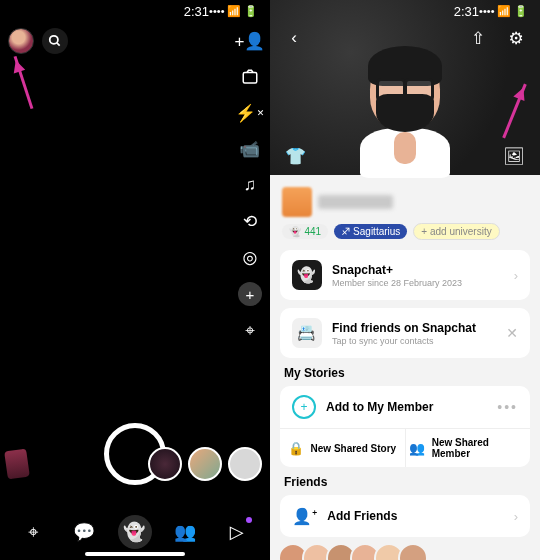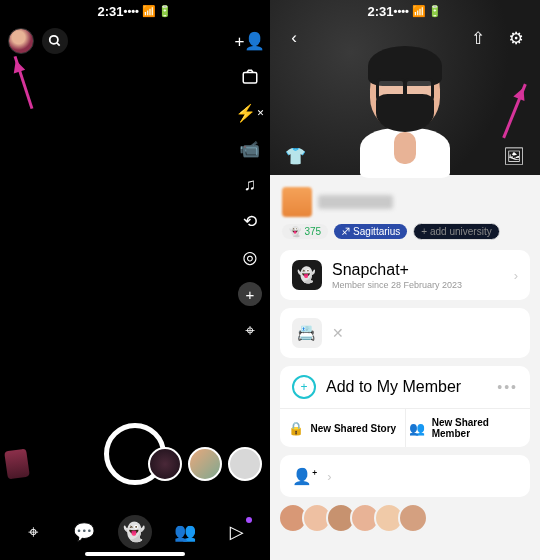--- a/index.html
+++ b/index.html
@@ -1,20 +1,20 @@
 <!DOCTYPE html>
 <html><head>
 <meta charset="utf-8">
 <style>
 *{box-sizing:border-box;margin:0;padding:0;font-family:-apple-system,Helvetica,Arial,sans-serif}
 body{width:540px;height:560px;display:flex;background:#fff}
 .panel{width:270px;height:560px;position:relative;overflow:hidden}
 .left{background:#000;color:#fff}
 .right{background:#f3f3f3;color:#000}
-.status{height:22px;display:flex;justify-content:center;align-items:center;padding:4px 12px;font-size:13px;font-weight:700}
+.status{height:22px;display:flex;justify-content:flex-end;align-items:center;padding:4px 12px;font-size:13px;font-weight:400}
 .status.dark{color:#fff}
 .status.light{color:#fff;position:absolute;top:0;left:0;right:0;z-index:5}
 .sig{display:flex;gap:4px;align-items:center;font-size:11px}
 .left-top{position:absolute;top:28px;left:8px;display:flex;align-items:center;gap:8px}
 .avatar-sm{width:26px;height:26px;border-radius:50%;background:radial-gradient(circle at 40% 35%,#e8b396 30%,#8b2f4a 60%);border:1px solid #333}
 .search-ico{width:26px;height:26px;border-radius:50%;background:#1a1a1a;display:flex;align-items:center;justify-content:center;font-size:13px}
 .arrow-l{position:absolute;top:55px;left:22px;width:3px;height:55px;background:#d6339a;transform:rotate(-18deg)}
 .arrow-l::before{content:"";position:absolute;top:-2px;left:-5px;border:6px solid transparent;border-bottom:12px solid #d6339a}
 .right-icons{position:absolute;top:30px;right:8px;display:flex;flex-direction:column;gap:14px;align-items:center}
 .ri{width:22px;height:22px;display:flex;align-items:center;justify-content:center;color:#fff;font-size:17px}
@@ -49,27 +49,27 @@
 .bitmoji .hands{width:22px;height:32px;background:#e8b396;border-radius:10px;position:absolute;top:92px;left:54px}
 .hero-bot{position:absolute;bottom:8px;left:0;right:0;display:flex;justify-content:space-between;padding:0 14px;color:#fff}
 .content{padding:8px 10px 0 10px}
 .name-row{display:flex;gap:6px;align-items:center;margin:4px 0 4px 2px}
 .av-blur{width:30px;height:30px;background:linear-gradient(#f5a259,#e8863a);filter:blur(1px);border-radius:4px}
 .name-blur{width:75px;height:14px;background:#c9c9c9;filter:blur(2px);border-radius:3px}
 .badges{display:flex;gap:6px;align-items:center;margin:6px 0 10px 2px;font-size:10px}
 .badge{display:flex;align-items:center;gap:3px;padding:2px 7px;border-radius:10px;background:#eee}
 .badge.score{color:#1fa855}
 .badge.zodiac{background:#2b4ba8;color:#fff}
-.badge.uni{background:#0f172a;border:1px solid #ddd;color:#888}
+.badge.uni{background:#fef9c3;border:1px solid #ddd;color:#888}
 .card{background:#fff;border-radius:10px;padding:10px 12px;margin-bottom:8px;display:flex;align-items:center;gap:10px;position:relative}
 .card-ico{width:30px;height:30px;border-radius:7px;display:flex;align-items:center;justify-content:center;font-size:15px;flex-shrink:0}
 .card-ico.dark{background:#1a1a1a;color:#f5d742}
 .card-ico.light{background:#f0f0f0;color:#555}
 .card-txt{flex:1}
-.card-t{font-size:16px;font-weight:400}
+.card-t{font-size:12px;font-weight:700}
 .card-s{font-size:9px;color:#999;margin-top:1px}
 .chev{color:#ccc;font-size:13px}
 .close-x{color:#bbb;font-size:14px}
 .sec-h{font-size:12px;font-weight:700;margin:6px 0 6px 4px}
 .story-card{background:#fff;border-radius:10px;overflow:hidden;margin-bottom:8px}
 .story-top{display:flex;align-items:center;gap:10px;padding:9px 12px}
 .story-ico{width:24px;height:24px;border:2px solid #20c3d0;border-radius:50%;display:flex;align-items:center;justify-content:center;color:#20c3d0;font-size:12px}
 .dots{color:#bbb;font-size:14px;letter-spacing:2px}
 .story-bot{display:flex;border-top:1px solid #eee}
 .story-half{flex:1;display:flex;align-items:center;justify-content:center;gap:6px;padding:8px 4px;font-size:10px;font-weight:600}
@@ -168,21 +168,21 @@
   </div>
 
   <div class="content">
     <div class="name-row">
       <div class="av-blur"></div>
       <div class="name-blur"></div>
     </div>
     <div class="badges">
       <div class="badge score">
           <span>👻</span>
-          <span>375</span>
+          <span>441</span>
         </div>
       <div class="badge zodiac">
           <span>♐︎</span>
           <span>Sagittarius</span>
         </div>
       <div class="badge uni">
           <span>+ add university</span>
         </div>
     </div>
 
@@ -190,43 +190,50 @@
       <div class="card-ico dark">👻</div>
       <div class="card-txt">
         <div class="card-t">Snapchat+</div>
         <div class="card-s">Member since 28 February 2023</div>
       </div>
       <div class="chev">›</div>
     </div>
 
     <div class="card">
       <div class="card-ico light">📇</div>
+      <div class="card-txt">
+        <div class="card-t">Find friends on Snapchat</div>
+        <div class="card-s">Tap to sync your contacts</div>
+      </div>
       <div class="close-x">✕</div>
     </div>
 
+    <div class="sec-h">My Stories</div>
     <div class="story-card">
       <div class="story-top">
         <div class="story-ico">+</div>
         <div class="card-t" style="flex:1">Add to My Member</div>
         <div class="dots">•••</div>
       </div>
       <div class="story-bot">
         <div class="story-half">
             <span class="sh-ico blue">🔒</span>
             <span>New Shared Story</span>
           </div>
         <div class="story-half">
             <span class="sh-ico purple">👥</span>
             <span>New Shared Member</span>
           </div>
       </div>
     </div>
 
+    <div class="sec-h">Friends</div>
     <div class="friends-card">
       <div class="af-ico">👤⁺</div>
+      <div class="card-t" style="flex:1">Add Friends</div>
       <div class="chev">›</div>
     </div>
     <div class="bmoji-row">
       <div class="bm"></div>
       <div class="bm"></div>
       <div class="bm"></div>
       <div class="bm"></div>
       <div class="bm"></div>
       <div class="bm"></div>
     </div>

